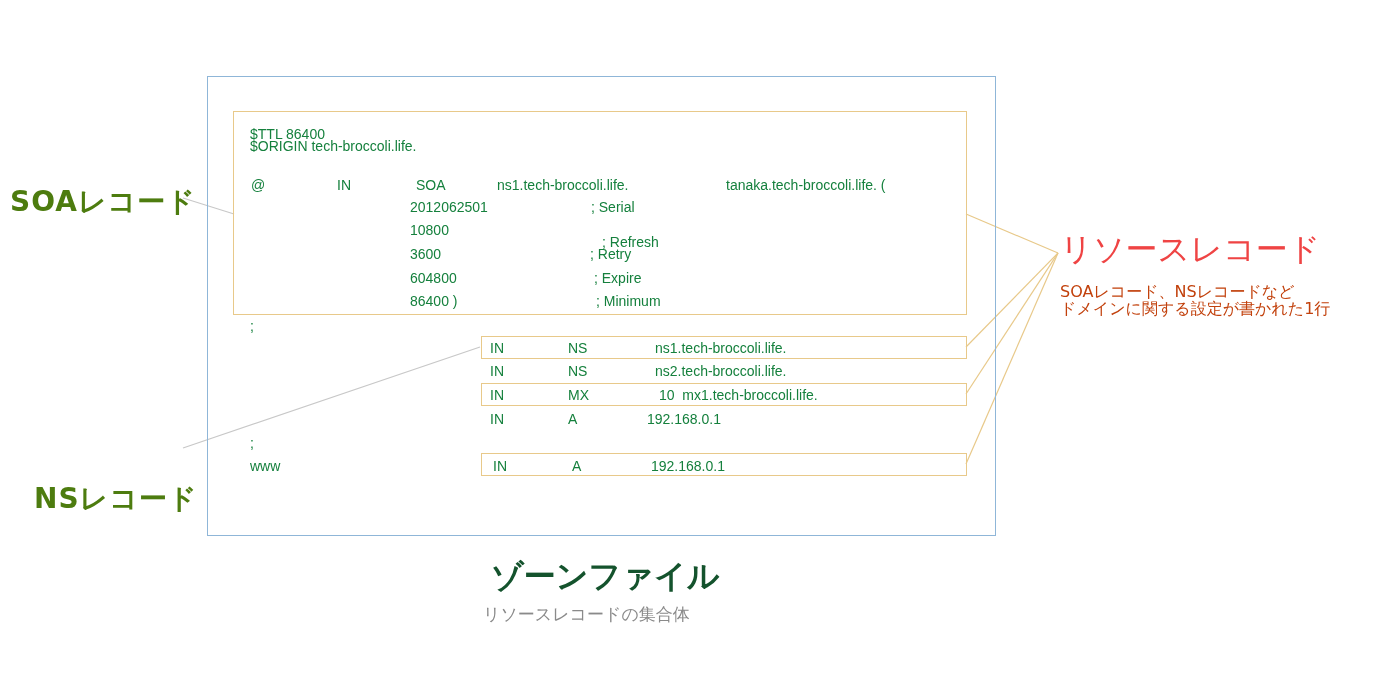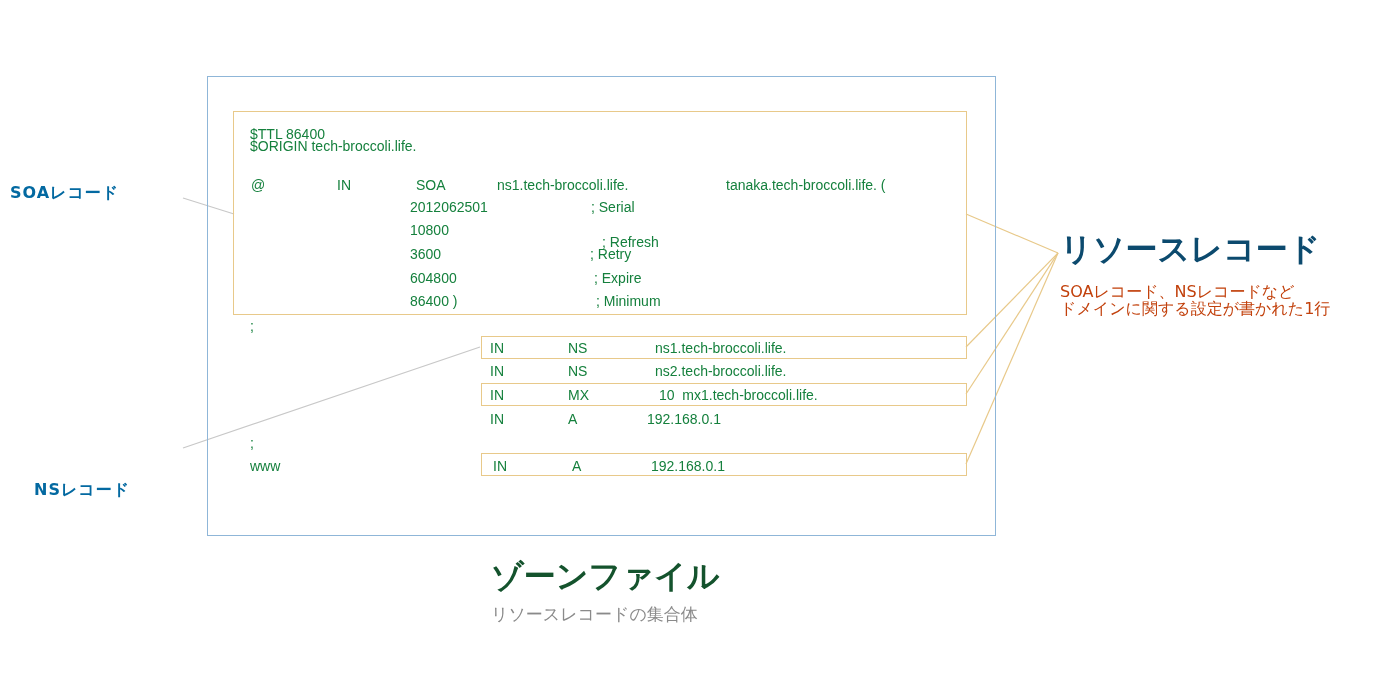--- a/index.html
+++ b/index.html
@@ -3,25 +3,25 @@
 <meta charset="utf-8">
 <style>
   html, body { margin:0; padding:0; background:#ffffff; }
   body { width:1400px; height:690px; position:relative; overflow:hidden;
          font-family:"Liberation Sans", "DejaVu Sans", sans-serif; }
   .abs { position:absolute; }
   .zone-frame { left:207px; top:76px; width:789px; height:460px; border:1px solid #8fb6d8; box-sizing:border-box; }
   .soa-box { left:233px; top:111px; width:734px; height:204px; border:1px solid #e8c98a; box-sizing:border-box; }
   .rec-box { border:1px solid #e8c98a; box-sizing:border-box; height:23px; }
   .code { color:#15803d; font-size:14px; line-height:24px; white-space:pre; }
-  .lbl-side { color:#0369a1; font-size:16px; font-weight:bold; font-family:"DejaVu Sans", sans-serif; letter-spacing:1px; }
-  .rr-title { color:#0c4a6e; font-size:32px; font-weight:bold; font-family:"DejaVu Sans", sans-serif; }
+  .lbl-side { color:#4d7c0f; font-size:28px; font-weight:bold; font-family:"DejaVu Sans", sans-serif; letter-spacing:1px; }
+  .rr-title { color:#ef4444; font-size:32px; font-weight:normal; font-family:"DejaVu Sans", sans-serif; }
   .rr-desc { color:#c2410c; font-size:16px; line-height:17px; font-family:"DejaVu Sans", sans-serif; white-space:pre; }
   .zone-title { color:#14532d; font-size:32px; font-weight:bold; font-family:"DejaVu Sans", sans-serif; }
-  .zone-sub { color:#8a8a8a; font-size:17px; font-family:"DejaVu Sans", sans-serif;margin-left:8px; }
+  .zone-sub { color:#8a8a8a; font-size:17px; font-family:"DejaVu Sans", sans-serif; }
   svg.lines { position:absolute; left:0; top:0; width:1400px; height:690px; pointer-events:none; }
 </style>
 </head>
 <body>
 
 <svg class="lines" viewBox="0 0 1400 690">
   <line x1="183" y1="198" x2="234" y2="214" stroke="#c8c8c8" stroke-width="1.2"></line>
   <line x1="183" y1="448" x2="480" y2="347" stroke="#c8c8c8" stroke-width="1.2"></line>
   <line x1="966" y1="214" x2="1058" y2="253" stroke="#e8c98a" stroke-width="1.2"></line>
   <line x1="966" y1="347" x2="1058" y2="253" stroke="#e8c98a" stroke-width="1.2"></line>

